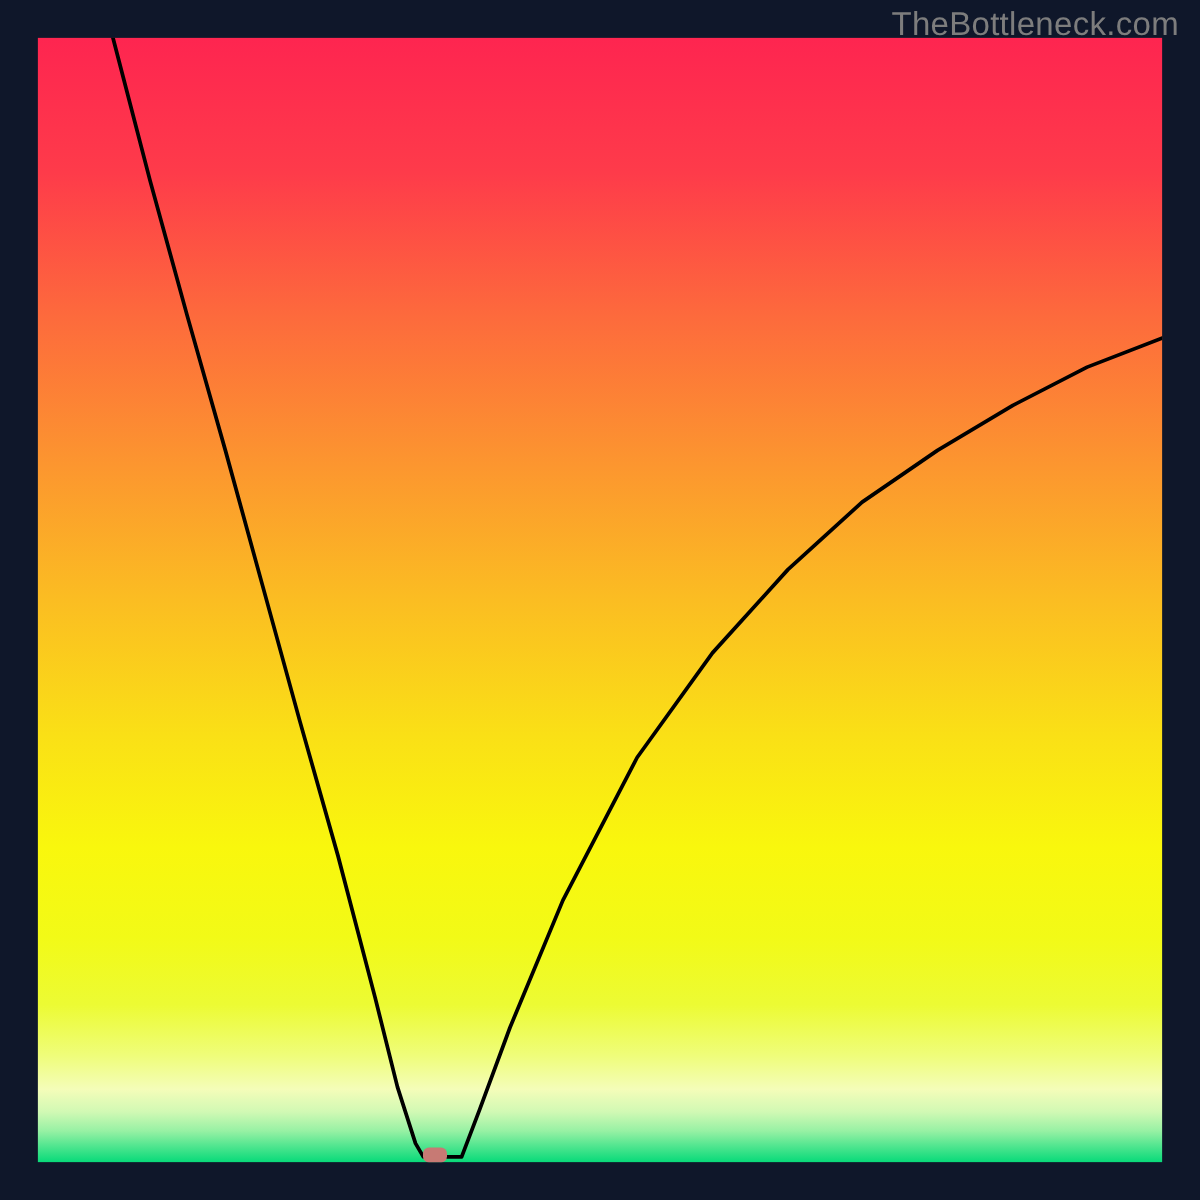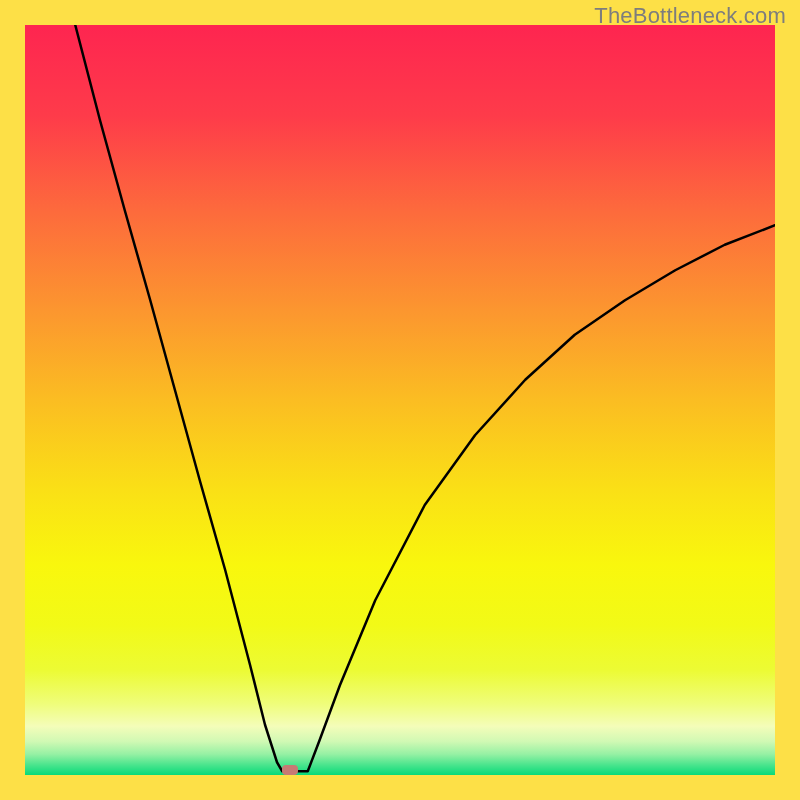--- a/index.html
+++ b/index.html
@@ -10,21 +10,21 @@
     background: #000;
     overflow: hidden;
     font-family: Arial, Helvetica, sans-serif;
   }
   .frame {
     position: absolute;
     left: 0;
     top: 0;
     width: 800px;
     height: 800px;
-    background: #fde047;
+    background: #0f172a;
   }
   .plot-area {
     position: absolute;
     left: 25px;
     top: 25px;
     width: 750px;
     height: 750px;
     overflow: hidden;
   }
   .gradient {

